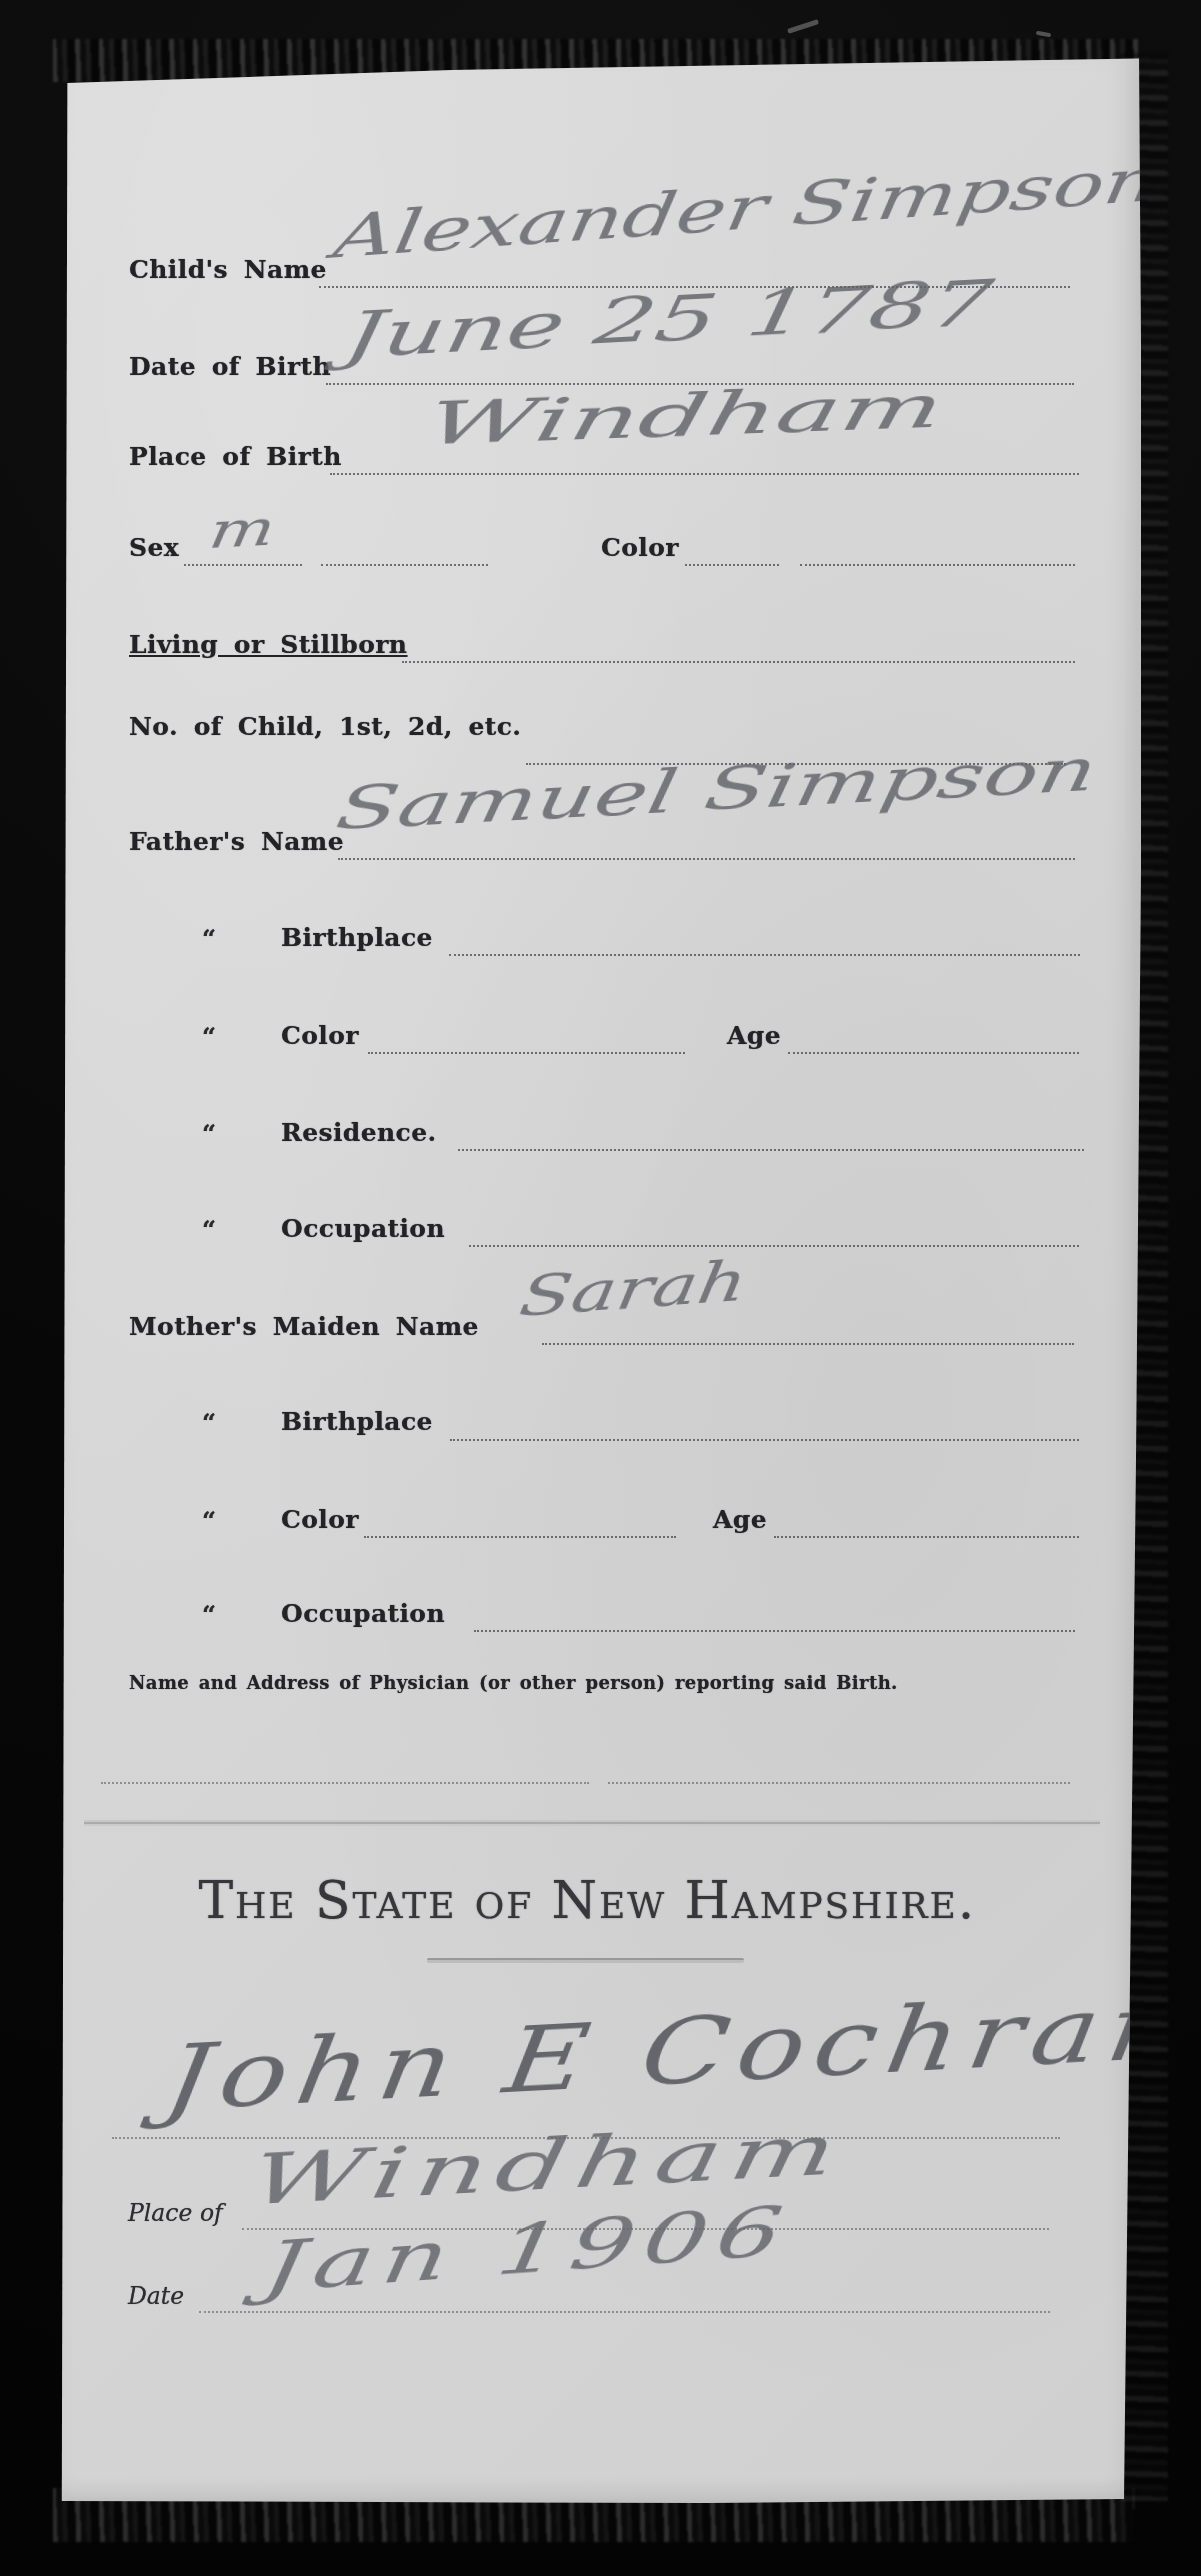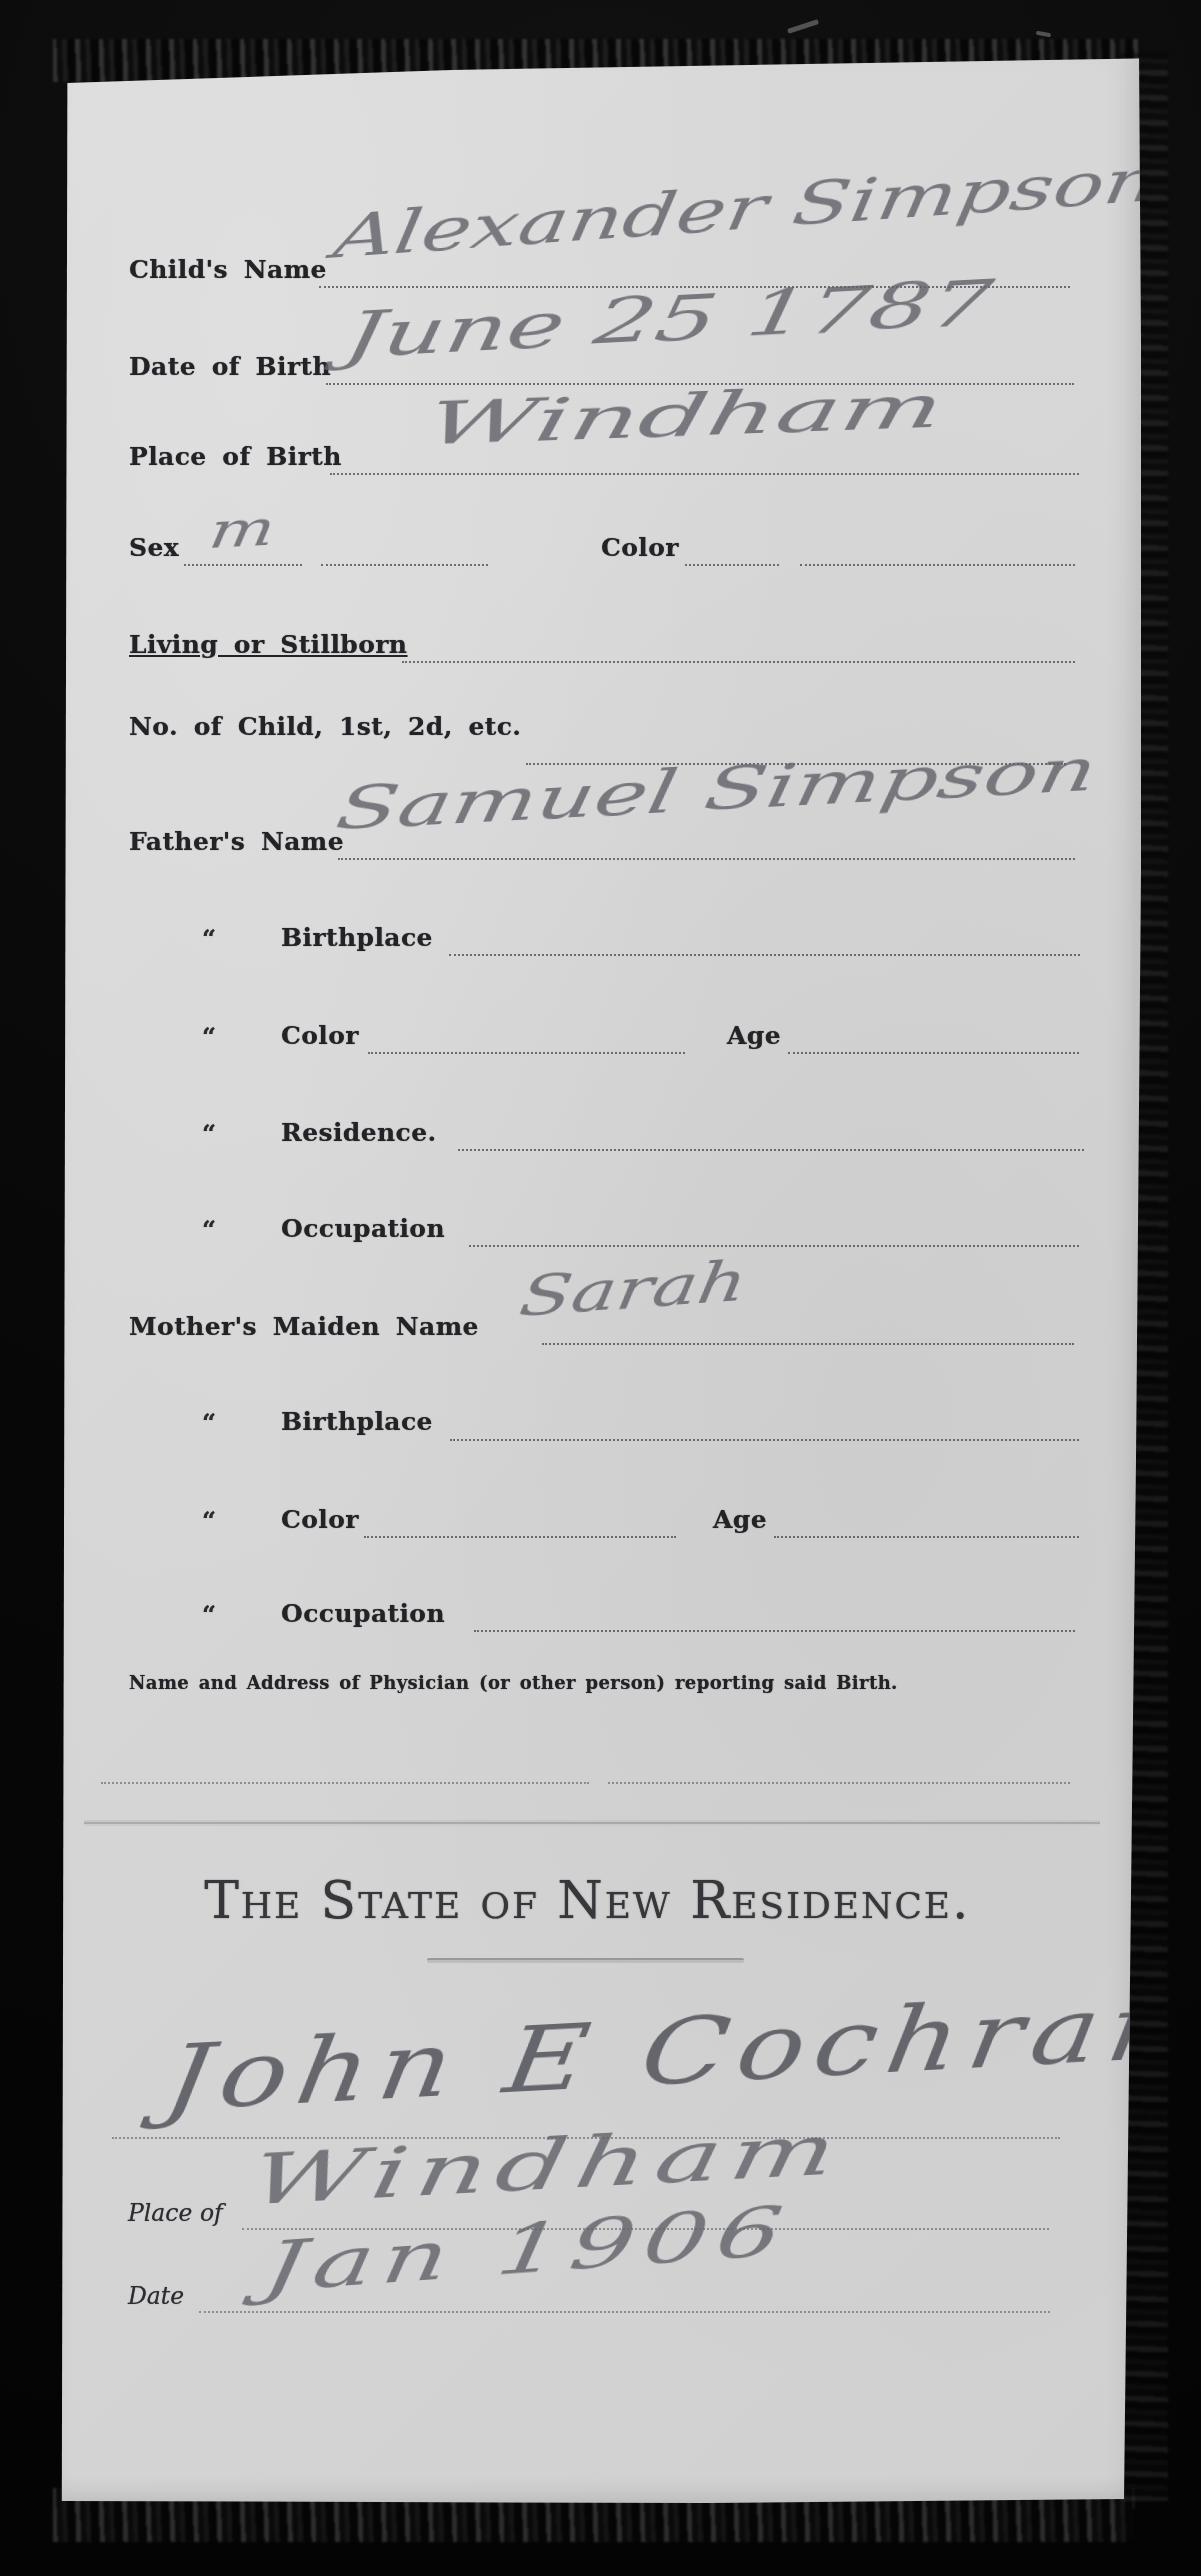--- a/index.html
+++ b/index.html
@@ -138,21 +138,21 @@
   <span class="label" style="left:223px;top:1549px;">Occupation</span>
   <span class="dots" style="left:416px;top:1579px;width:601px;"></span>
 
   <span class="label" style="left:71px;top:1618px;font-size:18px;word-spacing:2.8px;">Name and Address of Physician (or other person) reporting said Birth.</span>
 
   <span class="dots faint" style="left:43px;top:1731px;width:488px;"></span>
   <span class="dots faint" style="left:550px;top:1731px;width:462px;"></span>
 
   <div class="rule-divider"></div>
 
-  <div class="title">The State of New Residence.</div>
+  <div class="title">The State of New Hampshire.</div>
   <div class="rule-short"></div>
 
 
   <span class="hand" style="left:101px;top:1983px;font-size:90px;letter-spacing:7.5px;color:rgba(82,82,90,.85);transform:rotate(-3deg) skewX(-12deg) scaleX(1.25);">John E Cochran</span>
   <span class="dots faint" style="left:54px;top:2086px;width:948px;"></span>
 
   <span class="ilabel" style="left:70px;top:2148px;">Place of</span>
   <span class="dots faint" style="left:184px;top:2177px;width:807px;"></span>
   <span class="hand" style="left:188px;top:2095px;font-size:69px;letter-spacing:5.6px;transform:rotate(-3deg) skewX(-13deg) scaleX(1.6);">Windham</span>
 

